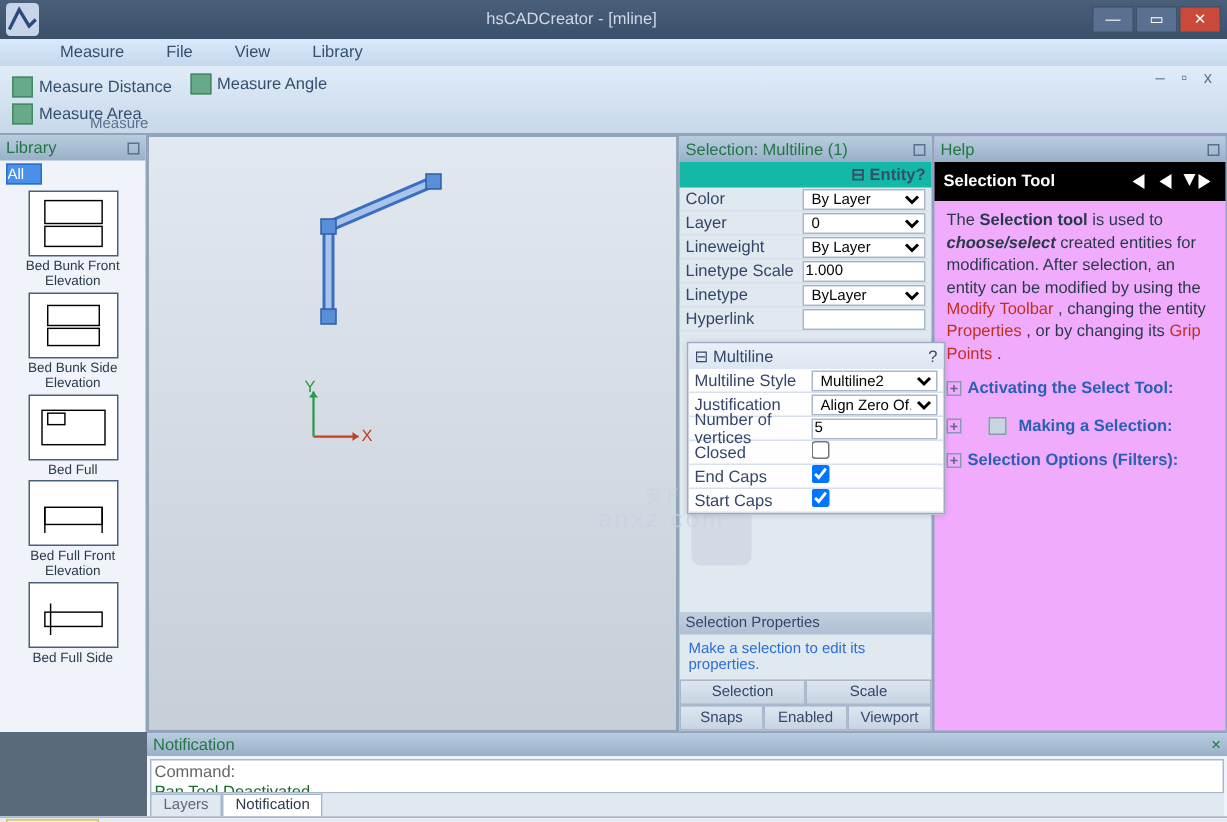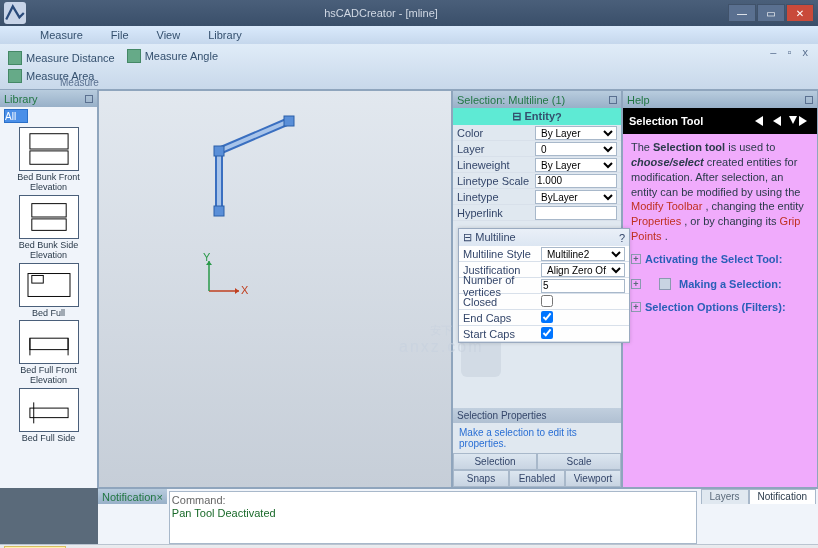--- a/index.html
+++ b/index.html
@@ -26,41 +26,41 @@
 .pinicon{width:8px;height:8px;border:1px solid #5a7090}
 .libscroll{flex:1;overflow:hidden;display:flex;flex-direction:column;gap:2px;padding:2px 4px}
 .libthumb{text-align:center}
 .libthumb .th{width:60px;height:44px;margin:0 auto 2px;border:1px solid #4a5f7a;background:#fff;position:relative}
 .libthumb .lbl{font-size:9px;color:#2a3a4a;line-height:1.1}
 .canvas{flex:1;background:linear-gradient(#e2e8ef,#c6ced8);position:relative;border:1px solid #8fa5bd}
 .canvas svg{position:absolute}
 .rightstack{width:366px;display:flex}
 .selpanel{width:170px;background:#e0e8f0;border:1px solid #8fa5bd;display:flex;flex-direction:column}
 .helppanel{width:196px;background:#f0abfc;border:1px solid #8fa5bd;display:flex;flex-direction:column}
-.sectionhdr{background:#5eead4;padding:2px 4px;color:#34506e;font-weight:bold;font-size:10px;display:flex;justify-content:center;align-items:center}
+.sectionhdr{background:#14b8a6;padding:2px 4px;color:#34506e;font-weight:bold;font-size:10px;display:flex;justify-content:flex-end;align-items:center}
 .proprow{display:flex;align-items:center;height:16px;padding:0 4px;font-size:10px;border-bottom:1px solid #d8e0ea}
 .proprow .pn{width:78px;color:#34466a}
 .proprow .pv{flex:1}
 .proprow select,.proprow input{width:100%;height:14px;font-size:10px;border:1px solid #a8b8ca;background:#fff;padding:0 1px}
 .proprow input[type=checkbox]{width:12px;height:12px}
 .floatprop{position:absolute;left:458px;top:228px;width:172px;background:#fefefe;border:1px solid #9aaac0;z-index:50;box-shadow:0 0 4px rgba(0,0,0,.15)}
 .proptitle{background:linear-gradient(#eaf0f8,#dce6f2);padding:2px 4px;color:#34466a;font-weight:normal;display:flex;justify-content:space-between;align-items:center;font-size:10px}
 .selprops{background:linear-gradient(#c1cfde,#b0c0d2);padding:2px 4px;color:#34466a;font-weight:normal;font-size:10px}
 .selhint{padding:4px 6px;color:#2a6fd4;font-size:10px}
 .tabrow{display:flex;background:#c8d4e2;height:17px}
 .tab{flex:1;text-align:center;font-size:10px;color:#34466a;padding:2px 0;border:1px solid #a8b8ca;background:linear-gradient(#dce6f0,#c8d4e2)}
 .helpbody{padding:6px 8px;font-size:10px;color:#2a3a4a;line-height:1.35;overflow:hidden}
 .helpbody b{color:#2a3a4a}
 .helpbody .red{color:#c03020}
 .helphdr{background:#000;color:#fff;padding:4px 6px;font-weight:bold;display:flex;justify-content:space-between;align-items:center;font-size:12px}
 .helphdr svg{width:60px;height:18px}
 .expander{color:#2a5fb8;font-weight:bold;margin-top:8px;display:flex;align-items:center;gap:4px}
 .expicon{width:10px;height:10px;border:1px solid #8a9ab0;display:inline-flex;align-items:center;justify-content:center;color:#5a6a7a;font-size:9px;line-height:1}
 .sqicon{width:12px;height:12px;background:#c8d4e2;border:1px solid #8a9ab0;margin-left:14px}
-.bottompane{height:56px;background:#f0f4fa;border-top:1px solid #8fa5bd;margin-left:98px;display:flex;flex-direction:row}
+.bottompane{height:56px;background:#f0f4fa;border-top:1px solid #8fa5bd;margin-left:98px;display:flex;flex-direction:column}
 .notifhdr{background:linear-gradient(#b8ccde,#98b0c8);height:15px;padding:1px 4px;color:#274;font-size:10px;display:flex;justify-content:space-between;align-items:center}
 .cmdbox{flex:1;background:#fff;border:1px solid #a8b8ca;margin:2px 2px 0;font-size:9px;padding:2px;overflow:hidden}
 .cmdbox div{color:#1a6a2a;line-height:1.15}
 .cmdbox .lbl{color:#666}
 .tabsbottom{display:flex;height:15px;background:#e0e8f0;margin:0 2px}
 .tabsbottom span{padding:1px 8px;font-size:10px;color:#5a6a7a;border:1px solid #a8b8ca;border-bottom:none}
 .tabsbottom .act{background:#fff;color:#2a3a4a}
 .snapbar{height:18px;background:linear-gradient(#eaecef,#dadee4);display:flex;align-items:center;padding:0 4px;gap:2px;border-top:1px solid #bac4d0}
 .snapbtn{display:flex;align-items:center;gap:2px;padding:1px 3px;font-size:10px;color:#404a58;border:1px solid transparent}
 .snapbtn.act{background:#fff0b0;border-color:#d8c060}

